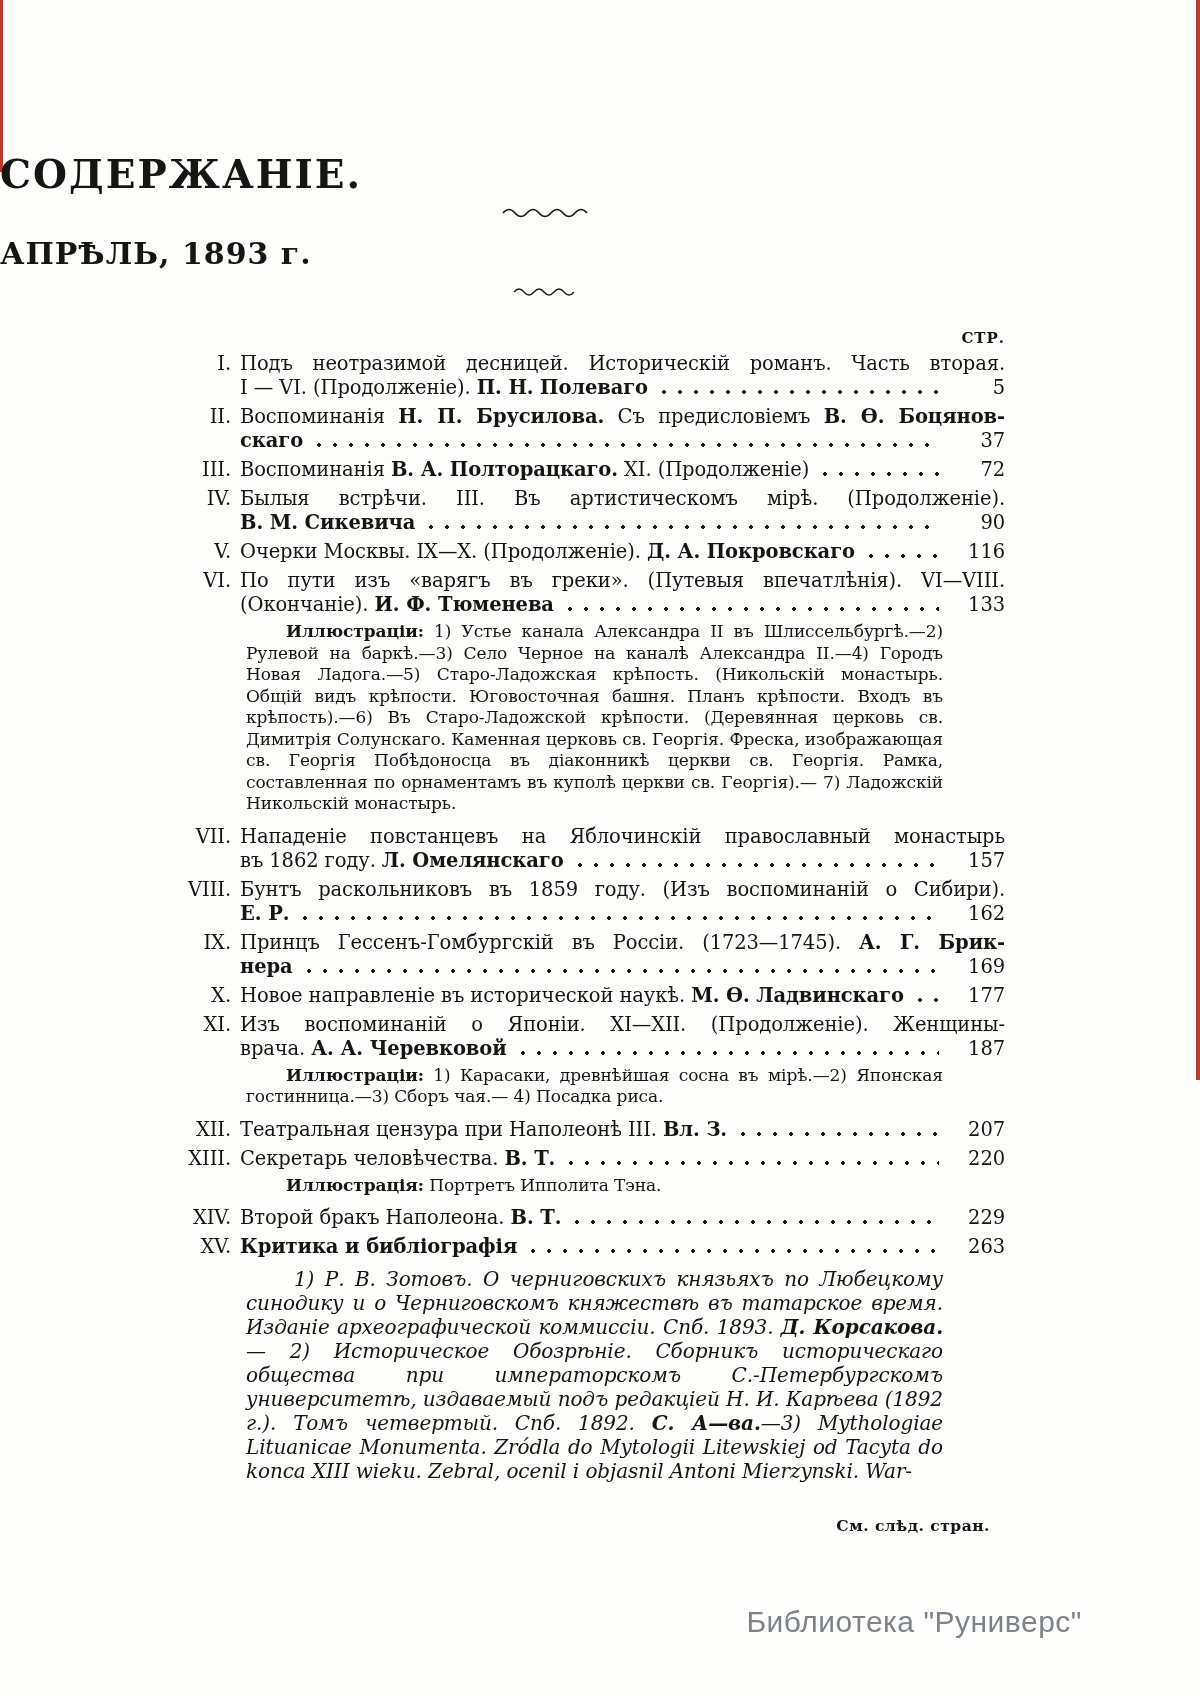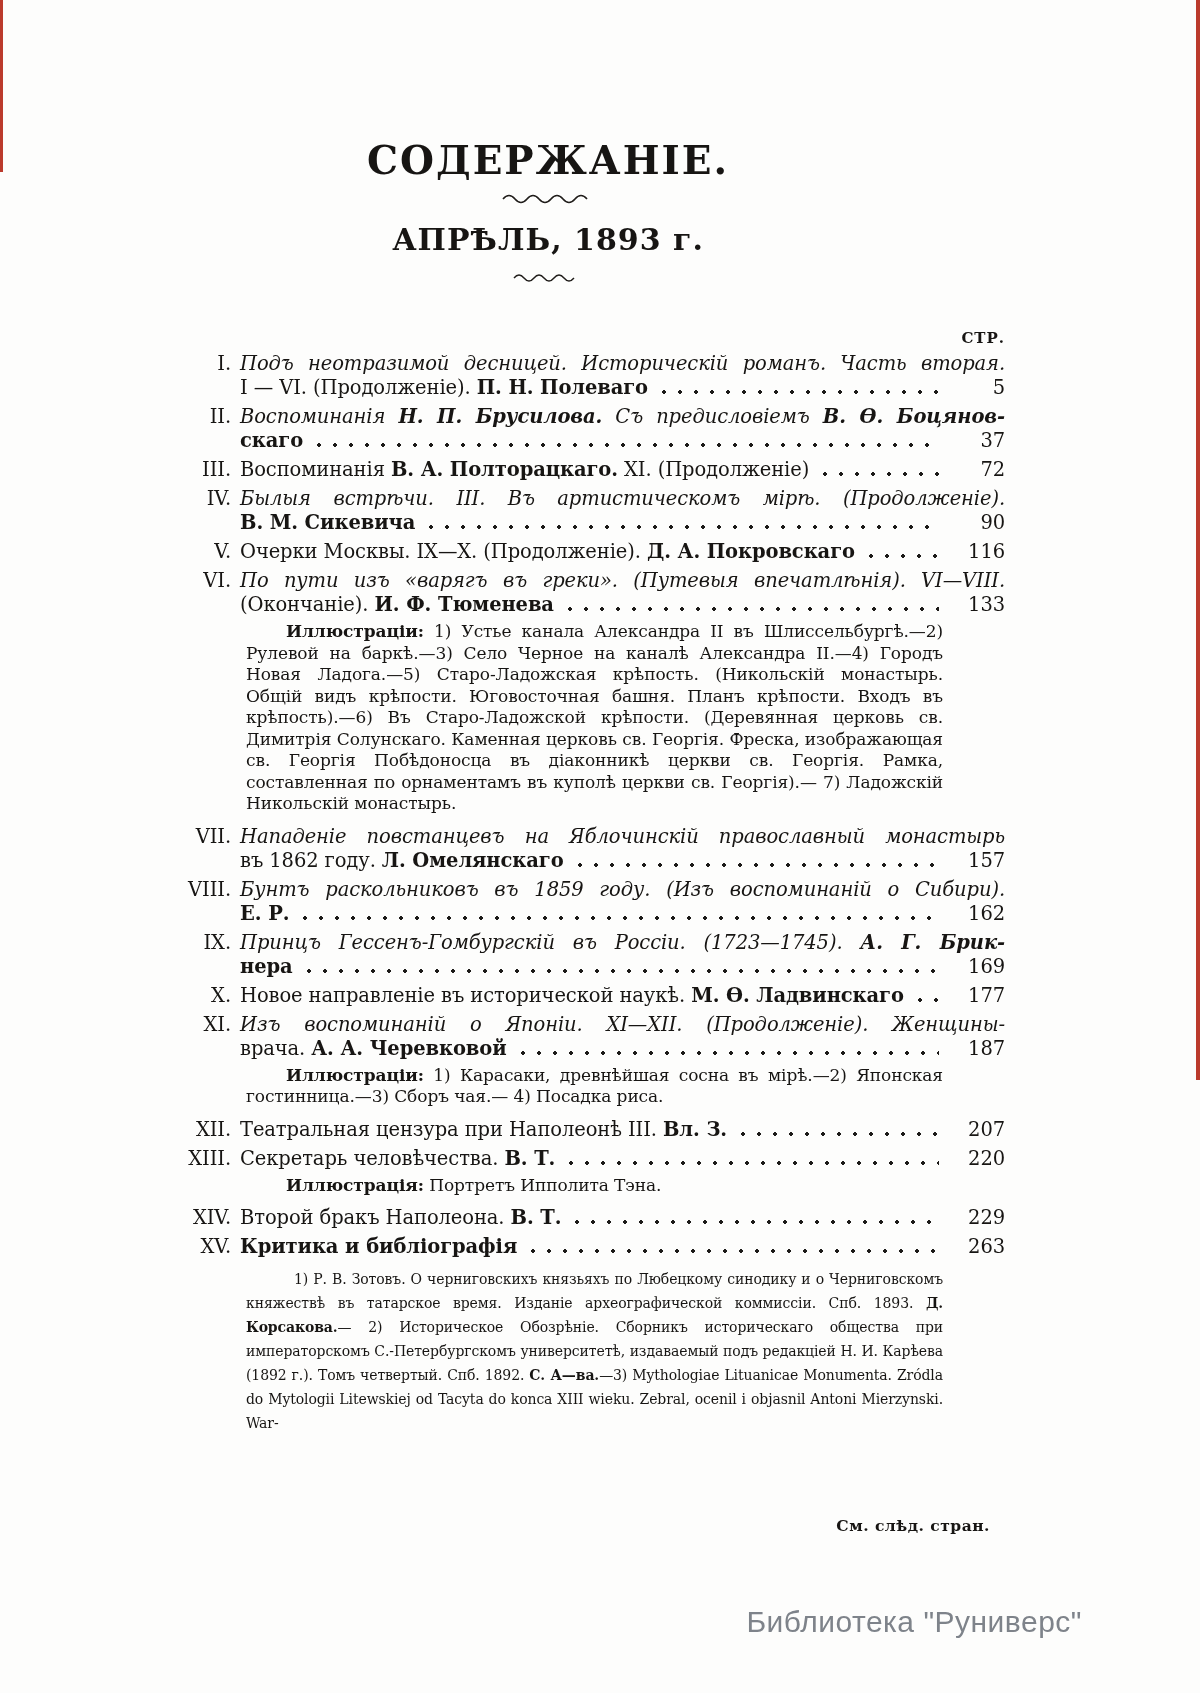--- a/index.html
+++ b/index.html
@@ -8,53 +8,53 @@
   .page {
     position:relative; width:1200px; height:1693px;
     background:#fdfdfc; color:#171513; overflow:hidden;
     font-size:19.5px; line-height:24px; letter-spacing:-0.1px;
   }
   
   .edge-left  { position:absolute; left:0; top:0;  width:3px; height:172px;  background:#bb3a2c; }
   .edge-right { position:absolute; right:0; top:0; width:4px; height:1080px; background:#bb3a2c; }
 
   
-  .header { position:absolute; top:148px; left:0; width:1096px; text-align:center; }
+  .header { position:absolute; top:162px; left:0; width:1096px; }
   .title  { font-size:39px; font-weight:bold; letter-spacing:2px; }
   .squig  { display:block; margin:20px auto 0; }
   .issue  { margin-top:24px; font-size:30px; font-weight:bold; letter-spacing:1px; }
 
   .colhead {
     position:absolute; top:326px; left:185px; width:820px;
     text-align:right; font-size:15px; font-weight:bold; letter-spacing:1px;
   }
 
   .toc { position:absolute; top:352px; left:185px; width:820px; }
 
   .entry { position:relative; padding-left:55px; margin-bottom:5px; }
   .num   { position:absolute; left:0; top:0; width:46px; text-align:right; }
   .line.j {
-    text-align:justify; text-align-last:justify;font-style:italic;
+    text-align:justify; text-align-last:justify;
   }
   .line.last { display:flex; align-items:center; }
   .lt   { flex:0 1 auto; white-space:pre-wrap; max-width:703px; }
   .leader {
     flex:1 0 26px; margin-left:8px; margin-right:4px; align-self:stretch;
     background-image:radial-gradient(circle, #1c1a18 1.6px, transparent 2.1px);
     background-size:16px 6px; background-repeat:repeat-x;
     background-position:left bottom 5px;
   }
   .pageno { flex:0 0 62px; text-align:right; align-self:flex-end; }
 
   .note {
     font-size:17px; line-height:21.5px; text-align:justify;
     text-indent:40px; margin:4px 62px 10px 6px; letter-spacing:-0.1px;
   }
   .note.para {
-    font-size:14px; line-height:24px; text-indent:48px; margin-top:8px; margin-bottom:0;
+    font-size:20px; line-height:24px; text-indent:48px; margin-top:8px; margin-bottom:0;font-style:italic;
   }
   b { font-weight:bold; }
 
   .footer-note {
     position:absolute; top:1514px; left:185px; width:805px;
     text-align:right; font-size:15.5px; font-weight:bold; letter-spacing:0.5px;
   }
   .watermark {
     position:absolute; top:1610px; left:0; width:1082px; text-align:right;
     font-family:"Liberation Sans", sans-serif; font-size:30px; color:#7e838a;

